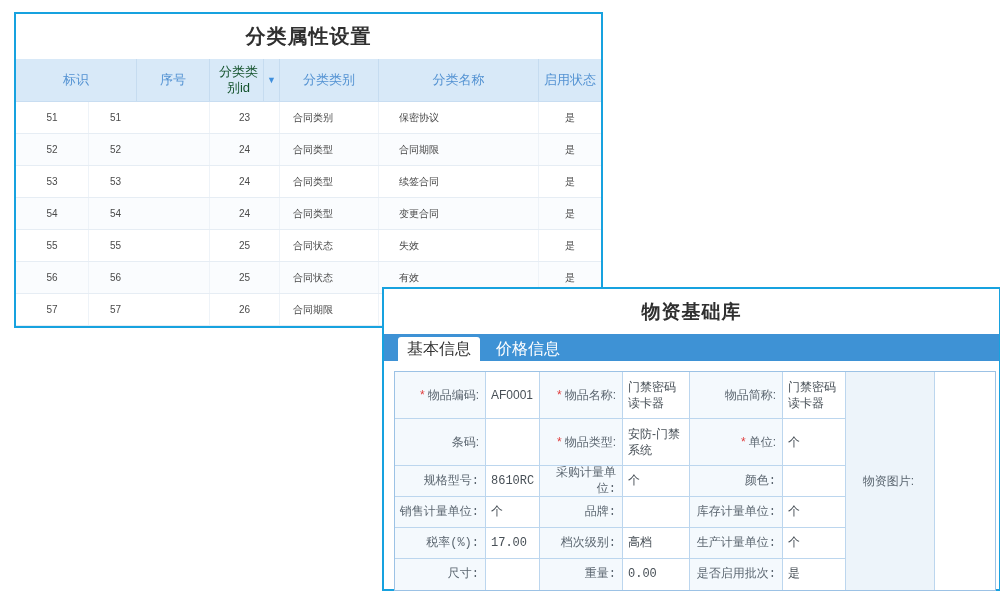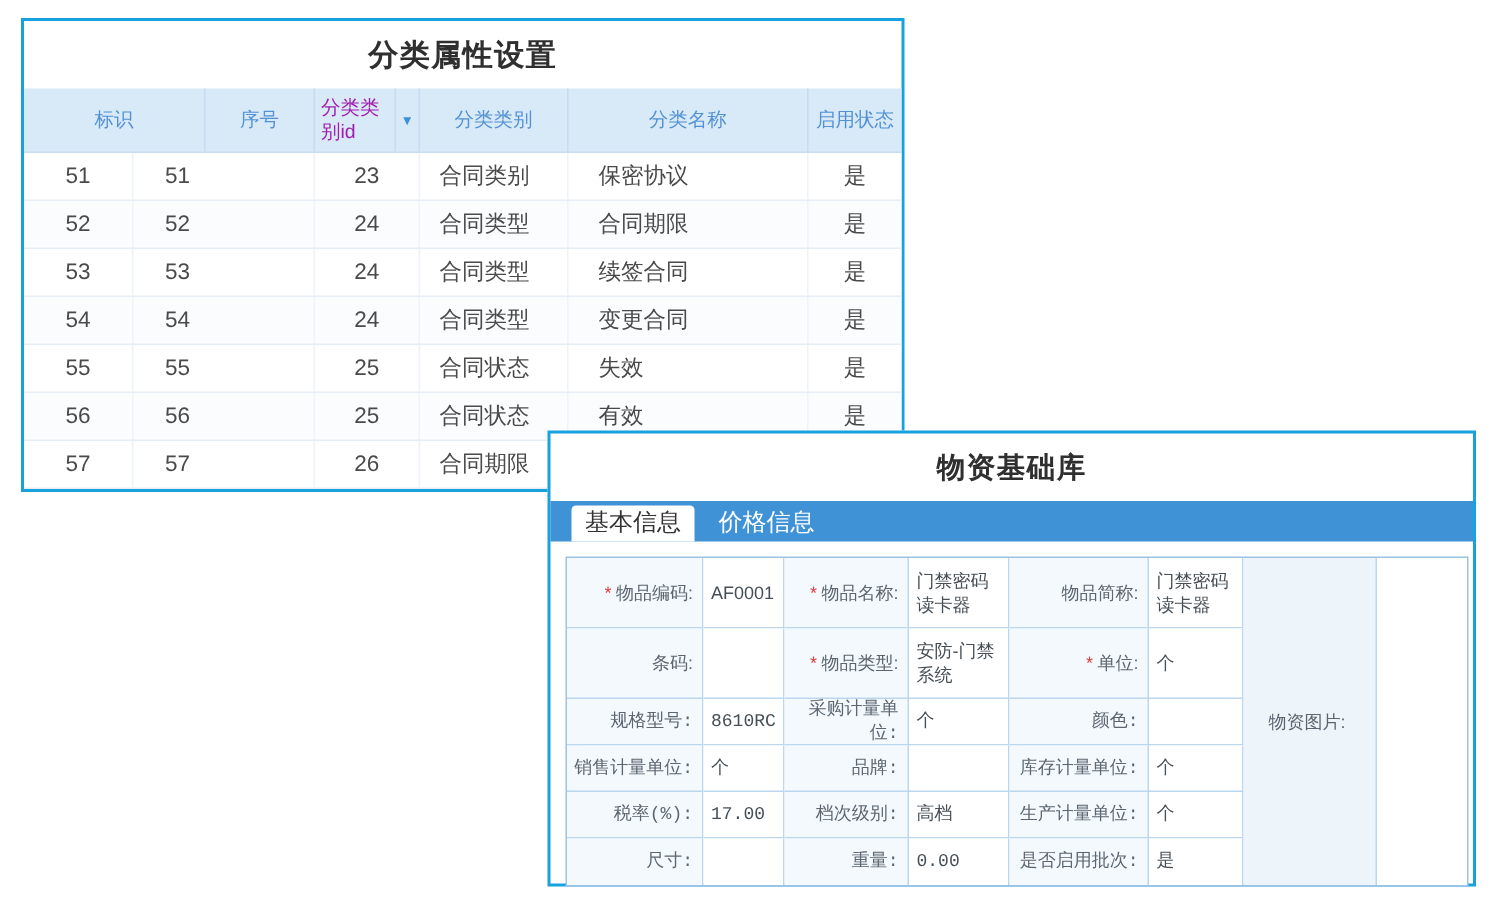--- a/index.html
+++ b/index.html
@@ -12,35 +12,35 @@
   
   #panel1 { left:14px; top:12px; width:589px; height:316px; z-index:1; }
   .p1-title { height:45px; display:flex; align-items:center; justify-content:center;
     font-size:20px; font-weight:bold; color:#2f2f2f; letter-spacing:1px; }
   .p1-header { display:flex; height:43px; background:#d8e9f8; border-bottom:1px solid #c8ddf1; }
   .hcell { display:flex; align-items:center; justify-content:center;
     color:#5392d2; font-size:13px; border-right:1px solid #c6dcf0; cursor:pointer; }
   .p1-header .hcell:last-child { border-right:none; }
   .c0{width:73px}.c1{width:121px}.c2{width:70px}.c3{width:99px}.c4{width:160px}.c5{width:62px}
   .hcell.c2 { padding:0; justify-content:space-between; }
-  .sort-label { flex:1; line-height:1.25; color:#a21caf; padding-left:4px; }
+  .sort-label { flex:1; text-align:center; line-height:1.25; color:#14532d; padding-left:4px; }
   .sort-arrow { width:16px; align-self:stretch; display:flex; align-items:center;
     justify-content:center; color:#3f8fdd; font-size:9px; border-left:1px solid #c6dcf0; }
   .brow { display:flex; height:32px; border-bottom:1px solid #e6edf4; background:#fff; }
   .brow.alt { background:#fafcfe; }
-  .bcell { display:flex; align-items:center; font-size:15px; color:#4a4a4a;
+  .bcell { display:flex; align-items:center; font-size:10px; color:#4a4a4a;
     border-right:1px solid #eef3f8; }
   .brow .bcell:last-child { border-right:none; }
   .bcell.c0,.bcell.c2,.bcell.c5 { justify-content:center; }
   .bcell.c1 { padding-left:21px; }
   .bcell.c3 { padding-left:13px; }
   .bcell.c4 { padding-left:20px; }
 
   
-  #panel2 { left:365px; top:287px; width:619px; height:304px; z-index:2; }
+  #panel2 { left:382px; top:287px; width:619px; height:304px; z-index:2; }
   .p2-title { height:45px; display:flex; align-items:center; justify-content:center;
     font-size:19px; font-weight:bold; color:#2f2f2f; letter-spacing:1px; }
   .p2-tabs { height:27px; background:#3e92d5; display:flex; align-items:flex-end; padding-left:14px; }
   .tab { height:24px; line-height:24px; font-size:16px; cursor:pointer; }
   .tab.active { background:#fff; color:#333; padding:0 9px; border-radius:3px 3px 0 0; }
   .tab.inactive { color:#fff; padding:0 16px; }
   .m-form { margin:10px 0 0 10px; width:602px; height:220px;
     border:1px solid #9cc2e5; display:flex; }
   .mf-left { width:451px; }
   .fr { display:flex; }

